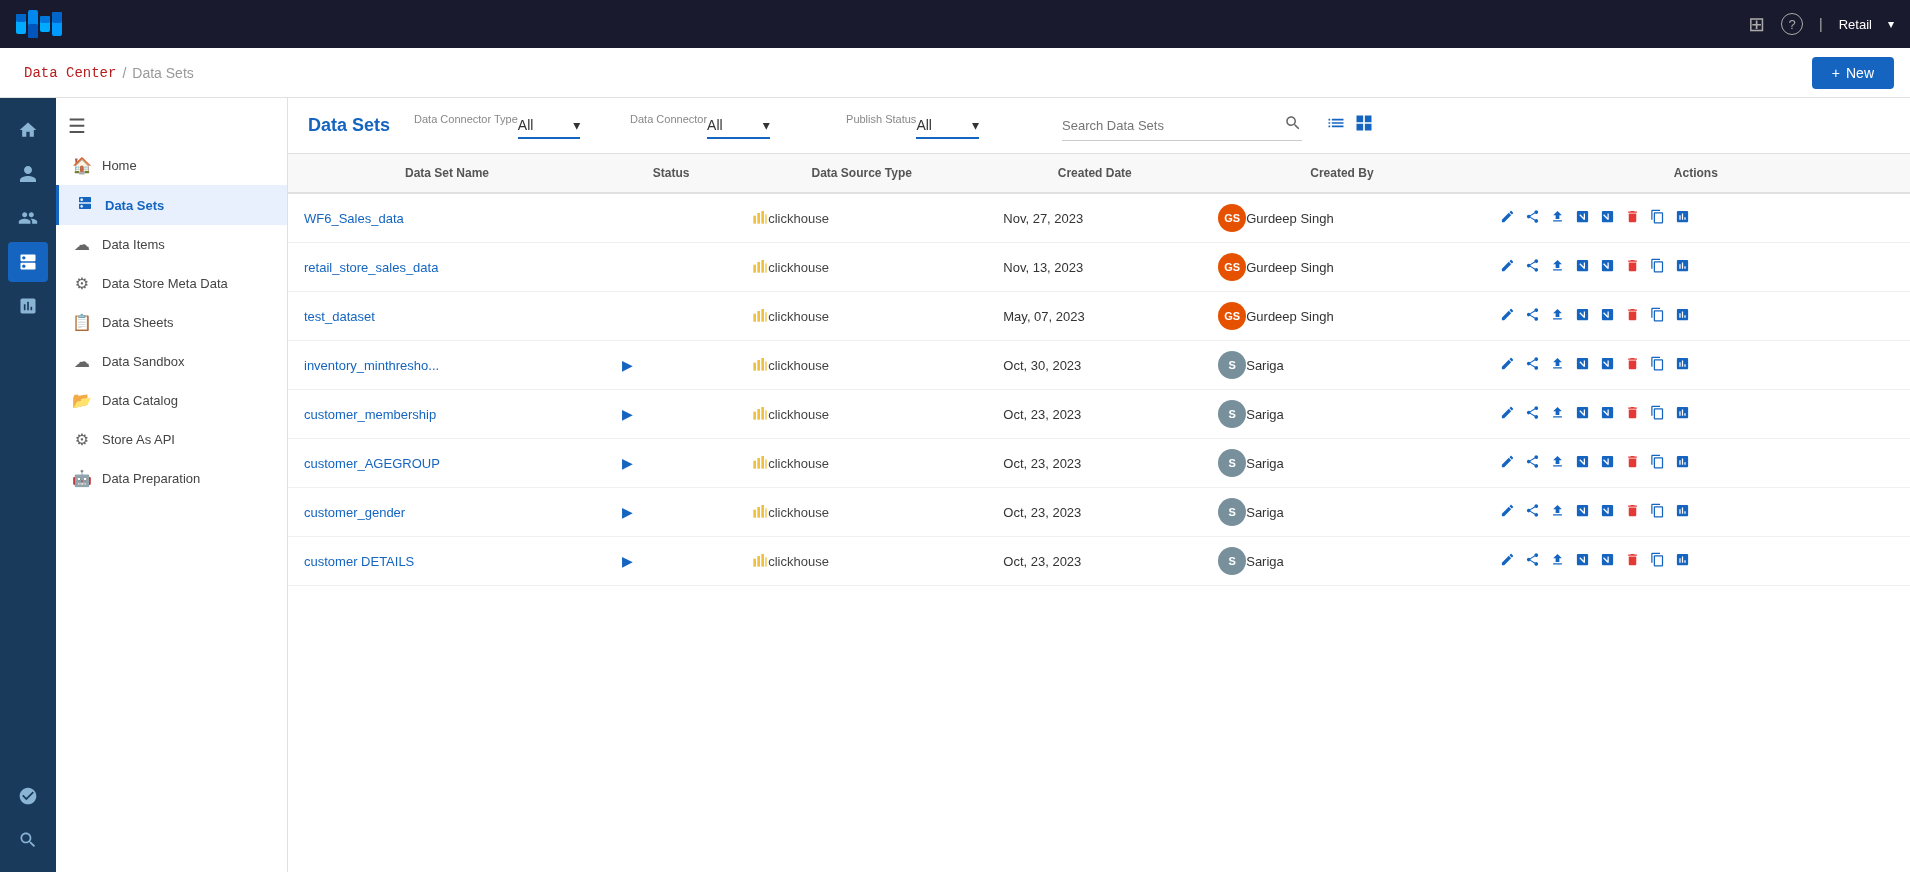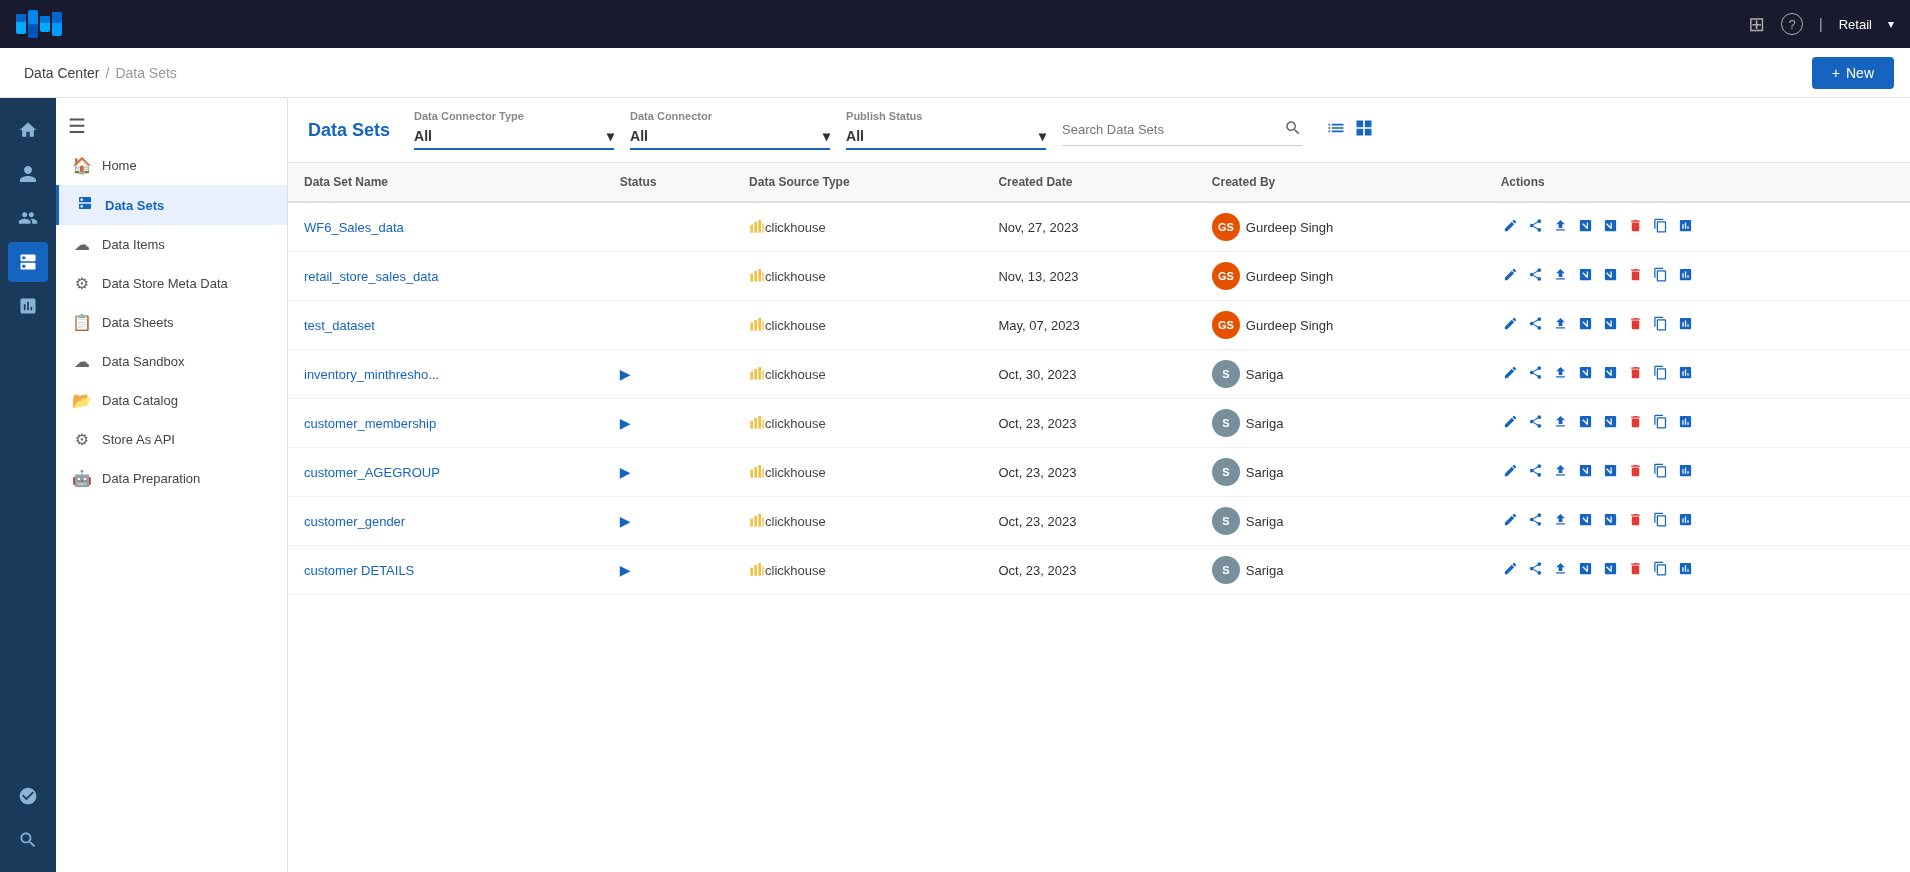--- a/index.html
+++ b/index.html
@@ -17,21 +17,21 @@
     .top-header-right span { font-size: 13px; color: #fff; cursor: pointer; }
     .retail-dropdown { color: #fff; font-size: 13px; cursor: pointer; display: flex; align-items: center; gap: 16px; }
 
     
     .second-header {
       display: flex; align-items: center; justify-content: space-between;
       background: #fff; height: 50px; padding: 0 16px 0 24px;
       border-bottom: 1px solid #e0e0e0; flex-shrink: 0;
     }
     .breadcrumb { display: flex; align-items: center; gap: 6px; font-size: 14px; color: #555; }
-    .breadcrumb a { color: #404040; text-decoration: none; }
+    .breadcrumb a { color: #b91c1c; text-decoration: none; font-family: Liberation Mono, monospace; }
     .breadcrumb span { color: #999; }
     .new-btn {
       background: #1565c0; color: #fff; border: none; padding: 8px 20px;
       border-radius: 4px; cursor: pointer; font-size: 14px; font-weight: 500;
       display: flex; align-items: center; gap: 6px;
     }
 
     
     .main-layout { display: flex; flex: 1; overflow: hidden; }
 
@@ -66,21 +66,21 @@
     
     .content-area { flex: 1; display: flex; flex-direction: column; overflow: hidden; background: #fff; }
 
     
     .content-header {
       display: flex; align-items: center; padding: 12px 20px;
       border-bottom: 1px solid #e0e0e0; gap: 16px; flex-wrap: wrap; flex-shrink: 0;
     }
     .page-title { font-size: 18px; font-weight: 600; color: #1565c0; margin-right: 8px; }
 
-    .filter-group { display: flex; flex-direction: column; min-width: 200px; font-weight: bold; }
+    .filter-group { display: flex; flex-direction: row; min-width: 200px; }
     .filter-label { font-size: 11px; color: #888; margin-bottom: 2px; }
     .filter-select {
       display: flex; align-items: center; justify-content: space-between;
       border: none; border-bottom: 2px solid #1565c0; padding: 4px 0;
       font-size: 14px; color: #333; cursor: pointer; background: none; gap: 40px;
     }
     .filter-select span { color: #333; font-size: 14px; }
     .filter-arrow { color: #666; font-size: 12px; }
 
     .search-group {
@@ -90,34 +90,34 @@
     .search-input { border: none; outline: none; font-size: 13px; color: #0f766e; flex: 1; background: none; }
     .search-icon { color: #666; font-size: 16px; cursor: pointer; }
 
     .view-icons { display: flex; gap: 8px; margin-left: 8px; }
     .view-icon { color: #1565c0; font-size: 18px; cursor: pointer; }
 
     
     .table-container { flex: 1; overflow-y: auto; }
     table { width: 100%; border-collapse: collapse; }
     thead tr { background: #f8f8f8; border-bottom: 2px solid #e0e0e0; }
-    thead th { padding: 12px 16px; text-align: left; font-size: 12px; font-weight: 600; color: #555; white-space: nowrap; }
+    thead th { padding: 12px 16px; text-align: center; font-size: 12px; font-weight: 600; color: #555; white-space: nowrap; }
     tbody tr { border-bottom: 1px solid #f0f0f0; }
     tbody td { padding: 10px 16px; font-size: 13px; vertical-align: middle; }
 
     .dataset-link { color: #1565c0; text-decoration: none; cursor: pointer; font-size: 13px; }
 
     .datasource-cell { display: flex; align-items: center; gap: 0; }
     .bar-icon { color: #f0c040; font-size: 14px; }
     .datasource-text { font-size: 13px; color: #444; }
 
     .avatar {
       width: 28px; height: 28px; border-radius: 50%; display: inline-flex;
       align-items: center; justify-content: center; font-size: 11px; font-weight: 700;
-      color: #fff; margin-right: 6px; flex-shrink: 0;
+      color: #fff; flex-shrink: 0;
     }
 
     .created-by-cell { display: flex; align-items: center; }
 
     .actions-cell { display: flex; align-items: center; gap: 6px; }
     .action-btn { color: #1565c0; cursor: pointer; font-size: 14px; padding: 2px; }
     .action-btn.red { color: #e53935; }
 
     
     .table-footer {

